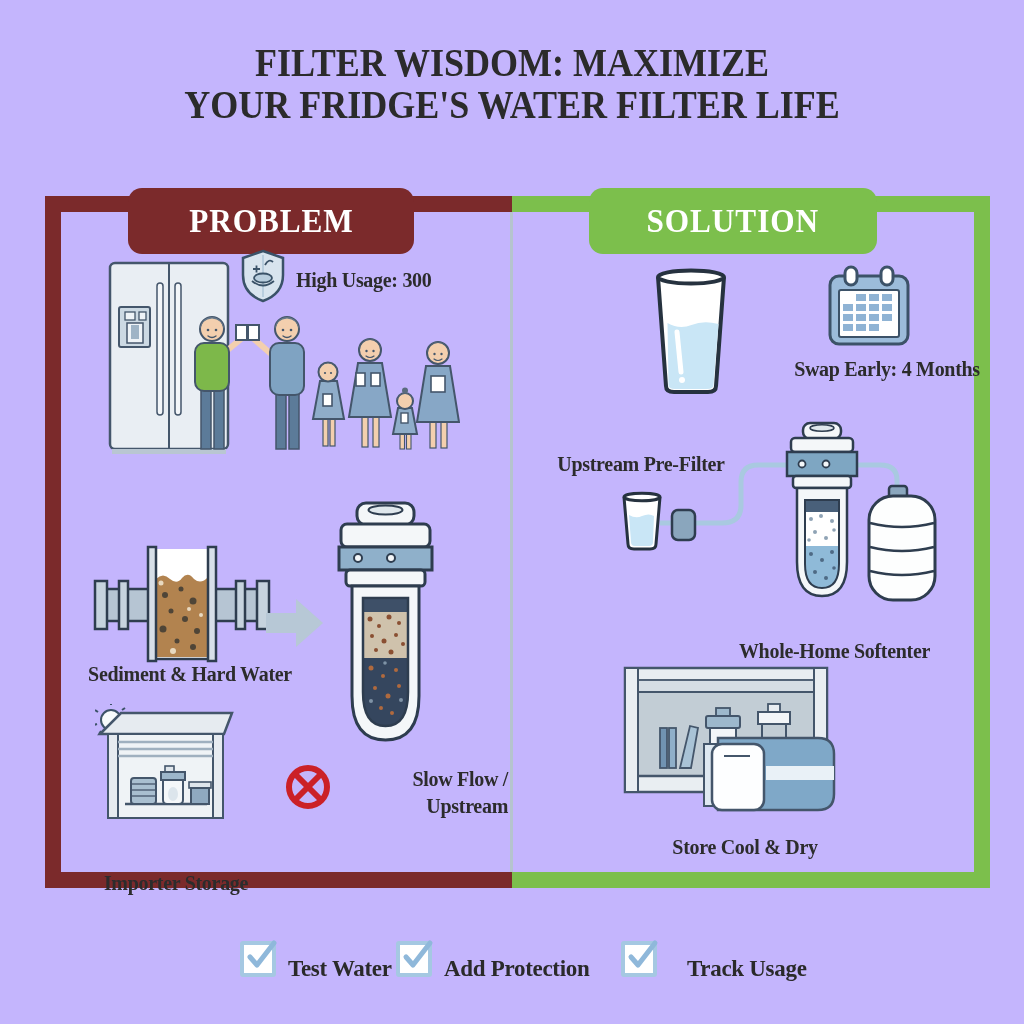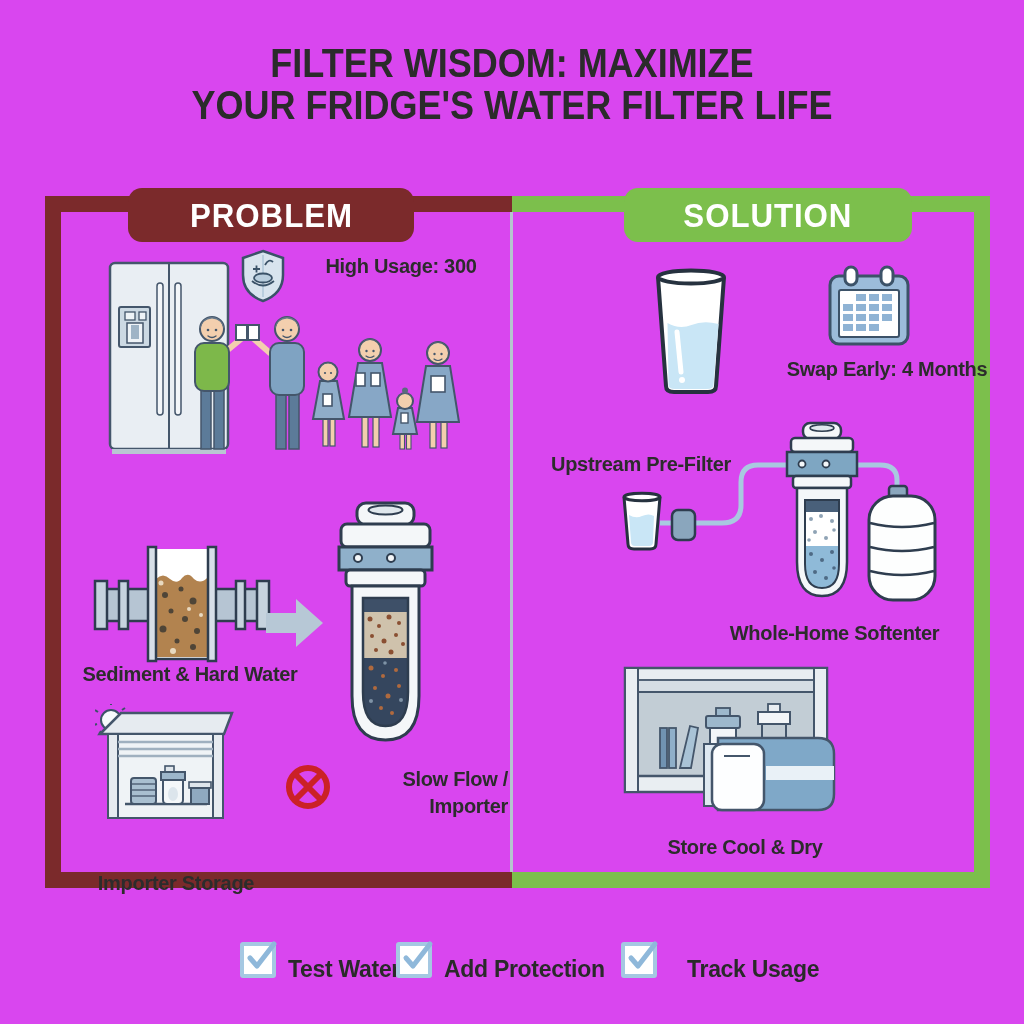--- a/index.html
+++ b/index.html
@@ -1,39 +1,39 @@
 <!DOCTYPE html>
 <html><head>
 <meta charset="utf-8">
 <style>
   html,body{margin:0;padding:0;background:#fff;}
   #stage{
-    position:relative;width:1024px;height:1024px;background:#d946ef;overflow:hidden;
-    font-family:Liberation Sans, sans-serif;color:#2b2b2b;
+    position:relative;width:1024px;height:1024px;background:#c4b5fd;overflow:hidden;
+    font-family:Liberation Serif, serif;color:#2b2b2b;
   }
   .abs{position:absolute;}
   
   .title{
     position:absolute;left:0;right:0;top:42px;text-align:center;
     font-size:40px;font-weight:bold;line-height:42px;color:#2b2b2b;
     transform:scaleX(0.9);letter-spacing:0px;
   }
   
   .bar{position:absolute;}
   .red{background:#7b2a2b;}
   .green{background:#7cbf4c;}
   .divider{position:absolute;left:510px;top:212px;width:3px;height:660px;background:#b5c4ce;}
   .pill{
-    position:absolute;top:188px;height:54px;border-radius:14px;
+    position:absolute;top:188px;height:66px;border-radius:14px;
     display:flex;align-items:center;justify-content:center;
     color:#fff;font-size:34px;font-weight:bold;letter-spacing:1px;
   }
   .pill span{display:inline-block;transform:scaleX(0.92);}
   .pill.problem{left:128px;width:286px;background:#7b2a2b;}
-  .pill.solution{left:624px;width:288px;background:#7cbf4c;}
+  .pill.solution{left:589px;width:288px;background:#7cbf4c;}
   
   .lbl{position:absolute;font-weight:bold;color:#2c2c2c;font-size:20px;line-height:26px;letter-spacing:-0.3px;}
   .ctr{text-align:center;}
   
   .check-item{position:absolute;top:936px;display:flex;align-items:center;gap:12px;}
   .checkbox{width:28px;height:28px;border:4px solid #a5c8e2;border-radius:3px;background:#fff;position:relative;}
   .checkbox svg{position:absolute;left:1px;top:-4px;overflow:visible;}
   .check-label{font-size:23px;font-weight:bold;color:#2a2a2a;letter-spacing:-0.3px;margin-top:20px;}
 </style>
 </head>
@@ -140,21 +140,21 @@
 
   <svg class="abs" style="left:240px;top:249px;" width="46" height="54" viewBox="0 0 46 54">
     <path d="M23 2 L43 9 V26 C43 40 34 48 23 52 C12 48 3 40 3 26 V9 Z" fill="#d8e4ee" stroke="#3a5268" stroke-width="2.5"></path>
     <path d="M23 6 L23 48" stroke="#b9cede" stroke-width="2"></path>
     <ellipse cx="23" cy="29" rx="9" ry="4.5" fill="#b9cede" stroke="#3a5268" stroke-width="1.8"></ellipse>
     <path d="M12 32 q11 9 22 0" stroke="#3a5268" stroke-width="1.8" fill="none"></path>
     <path d="M25 16 q4 -7 8 -3" stroke="#3a5268" stroke-width="1.8" fill="none"></path>
     <path d="M13 20 h7 M16.5 16.5 v7" stroke="#3a5268" stroke-width="1.8"></path>
   </svg>
 
-  <div class="lbl" style="left:296px;top:253px;width:210px;text-align:center;">
+  <div class="lbl" style="left:296px;top:267px;width:210px;">
     <div>High Usage: 300</div>
   </div>
 
   <svg class="abs" style="left:93px;top:545px;" width="178" height="118" viewBox="0 0 178 118">
     <rect x="13" y="44" width="44" height="32" fill="#b6c5d3" stroke="#2e3d4f" stroke-width="2.5"></rect>
     <rect x="2" y="36" width="12" height="48" fill="#c6d3de" stroke="#2e3d4f" stroke-width="2.5"></rect>
     <rect x="26" y="36" width="9" height="48" fill="#c6d3de" stroke="#2e3d4f" stroke-width="2.5"></rect>
     <rect x="121" y="44" width="44" height="32" fill="#b6c5d3" stroke="#2e3d4f" stroke-width="2.5"></rect>
     <rect x="164" y="36" width="12" height="48" fill="#c6d3de" stroke="#2e3d4f" stroke-width="2.5"></rect>
     <rect x="143" y="36" width="9" height="48" fill="#c6d3de" stroke="#2e3d4f" stroke-width="2.5"></rect>
@@ -230,21 +230,21 @@
     </g>
   </svg>
 
   <svg class="abs" style="left:285px;top:764px;" width="46" height="46" viewBox="0 0 46 46">
     <circle cx="23" cy="23" r="19" fill="none" stroke="#cb2127" stroke-width="6"></circle>
     <line x1="11" y1="11" x2="35" y2="35" stroke="#cb2127" stroke-width="6" stroke-linecap="round"></line>
     <line x1="35" y1="11" x2="11" y2="35" stroke="#cb2127" stroke-width="6" stroke-linecap="round"></line>
   </svg>
   <div class="lbl" style="left:348px;top:766px;width:160px;line-height:27px;text-align:right;">
     <div>Slow Flow /</div>
-    <div>Importer</div>
+    <div>Upstream</div>
   </div>
 
   <svg class="abs" style="left:95px;top:704px;" width="142" height="120" viewBox="0 0 142 120">
     <g>
       <circle cx="16" cy="16" r="10" fill="#f7fafc" stroke="#3c5268" stroke-width="2"></circle>
       <line x1="16" y1="1" x2="16" y2="-2" stroke="#3c5268" stroke-width="2"></line>
       <line x1="3" y1="8" x2="0" y2="6" stroke="#3c5268" stroke-width="2"></line>
       <line x1="2" y1="20" x2="-1" y2="21" stroke="#3c5268" stroke-width="2"></line>
       <line x1="27" y1="6" x2="30" y2="4" stroke="#3c5268" stroke-width="2"></line>
       <line x1="6" y1="27" x2="4" y2="30" stroke="#3c5268" stroke-width="2"></line>
@@ -354,21 +354,21 @@
 
     <g>
       <rect x="279" y="66" width="18" height="12" rx="3" fill="#8aa6bd" stroke="#2e3d4f" stroke-width="2.5"></rect>
       <rect x="259" y="76" width="66" height="104" rx="24" fill="#fdfefe" stroke="#2e3d4f" stroke-width="3"></rect>
       <path d="M260 103 Q292 111 324 103" stroke="#2e3d4f" stroke-width="2.5" fill="none"></path>
       <path d="M260 127 Q292 135 324 127" stroke="#2e3d4f" stroke-width="2.5" fill="none"></path>
       <path d="M260 151 Q292 159 324 151" stroke="#2e3d4f" stroke-width="2.5" fill="none"></path>
     </g>
   </svg>
 
-  <div class="lbl ctr" style="left:722px;top:620px;width:225px;">Whole-Home Softenter</div>
+  <div class="lbl ctr" style="left:722px;top:638px;width:225px;">Whole-Home Softenter</div>
 
   <svg class="abs" style="left:622px;top:664px;" width="220" height="154" viewBox="0 0 220 154">
     <rect x="3" y="4" width="202" height="124" fill="#e9eef2" stroke="#44566b" stroke-width="2.5"></rect>
     <rect x="3" y="16" width="202" height="12" fill="#d5dde4" stroke="#44566b" stroke-width="1.8"></rect>
     <rect x="16" y="28" width="176" height="84" fill="#c2cdd5" stroke="#44566b" stroke-width="2"></rect>
     <rect x="3" y="4" width="13" height="124" fill="#e9eef2" stroke="#44566b" stroke-width="2"></rect>
     <rect x="192" y="4" width="13" height="124" fill="#e9eef2" stroke="#44566b" stroke-width="2"></rect>
     <line x1="16" y1="112" x2="192" y2="112" stroke="#44566b" stroke-width="2.5"></line>
     <g>
       <rect x="38" y="64" width="7" height="40" fill="#7193b2" stroke="#44566b" stroke-width="1.8"></rect>

